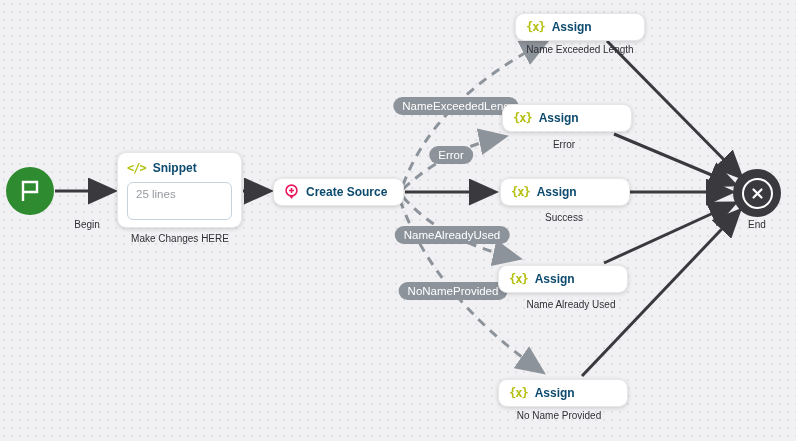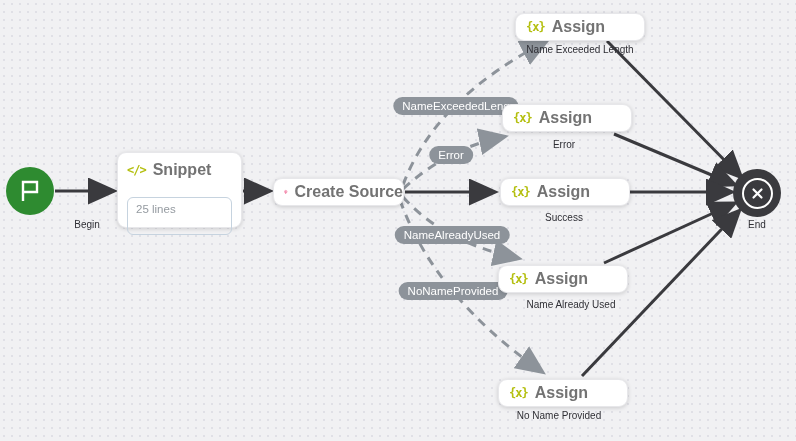--- a/index.html
+++ b/index.html
@@ -26,30 +26,30 @@
     background:#8d939a; color:#ffffff; font-size:11.5px;
     padding:3px 9px; border-radius:9px; white-space:nowrap;
   }
 
   .card {
     position:absolute; z-index:4; background:#ffffff;
     border:1px solid #e7e7ea; border-radius:9px;
     box-shadow:0 1px 4px rgba(0,0,0,0.16);
   }
   .card-row { display:flex; align-items:center; gap:7px; height:100%; padding-left:10px; }
-  .card-title { font-size:16px; font-weight:bold; color:#737373; white-space:nowrap; }
+  .card-title { font-size:12px; font-weight:bold; color:#0c4a6e; white-space:nowrap; }
   .glyph-icon {
     font-size:12px; font-weight:bold; color:#b4bf10; white-space:nowrap;
     font-family:"DejaVu Sans Mono", monospace; letter-spacing:-1px;
   }
 
   .snippet-card { left:117px; top:152px; width:125px; height:76px; padding:8px 9px; }
   .snippet-head { display:flex; align-items:center; gap:7px; }
   .snippet-body {
-    margin-top:18px; border:1px solid #c6d3df; border-radius:6px;
+    margin-top:7px; border:1px solid #c6d3df; border-radius:6px;
     height:38px; padding:5px 8px; font-size:11.5px; color:#949aa0;
   }
 
   .create-card { left:273px; top:178px; width:131px; height:28px; }
   .assign-card { width:130px; height:28px; }
 
   .circle-node { position:absolute; z-index:4; width:48px; height:48px; border-radius:50%;
                  display:flex; align-items:center; justify-content:center; }
   .begin-node { left:6px; top:167px; background:#2e8b30; }
   .end-node { left:733px; top:169px; background:#3a3a3e; }
@@ -104,20 +104,21 @@
   </div>
   <div class="node-label" style="left:44px; top:219px;margin-left:43px;">Begin</div>
 
   <div class="card snippet-card">
     <div class="snippet-head">
       <span class="glyph-icon">&lt;/&gt;</span>
       <span class="card-title">Snippet</span>
     </div>
     <div class="snippet-body">25 lines</div>
   </div>
+  <div class="node-label" style="left:180px; top:233px;">Make Changes HERE</div>
 
   <div class="card create-card">
     <div class="card-row">
       <svg width="15" height="16" viewBox="0 0 15 16">
         <circle cx="7.5" cy="6.5" r="5.4" stroke="#e8185d" stroke-width="1.6" fill="none"></circle>
         <path d="M4.8 11 L7.5 15 L10.2 11" fill="#e8185d"></path>
         <path d="M7.5 4 V9 M5 6.5 H10" stroke="#e8185d" stroke-width="1.5" fill="none"></path>
       </svg>
       <span class="card-title">Create Source</span>
     </div>

